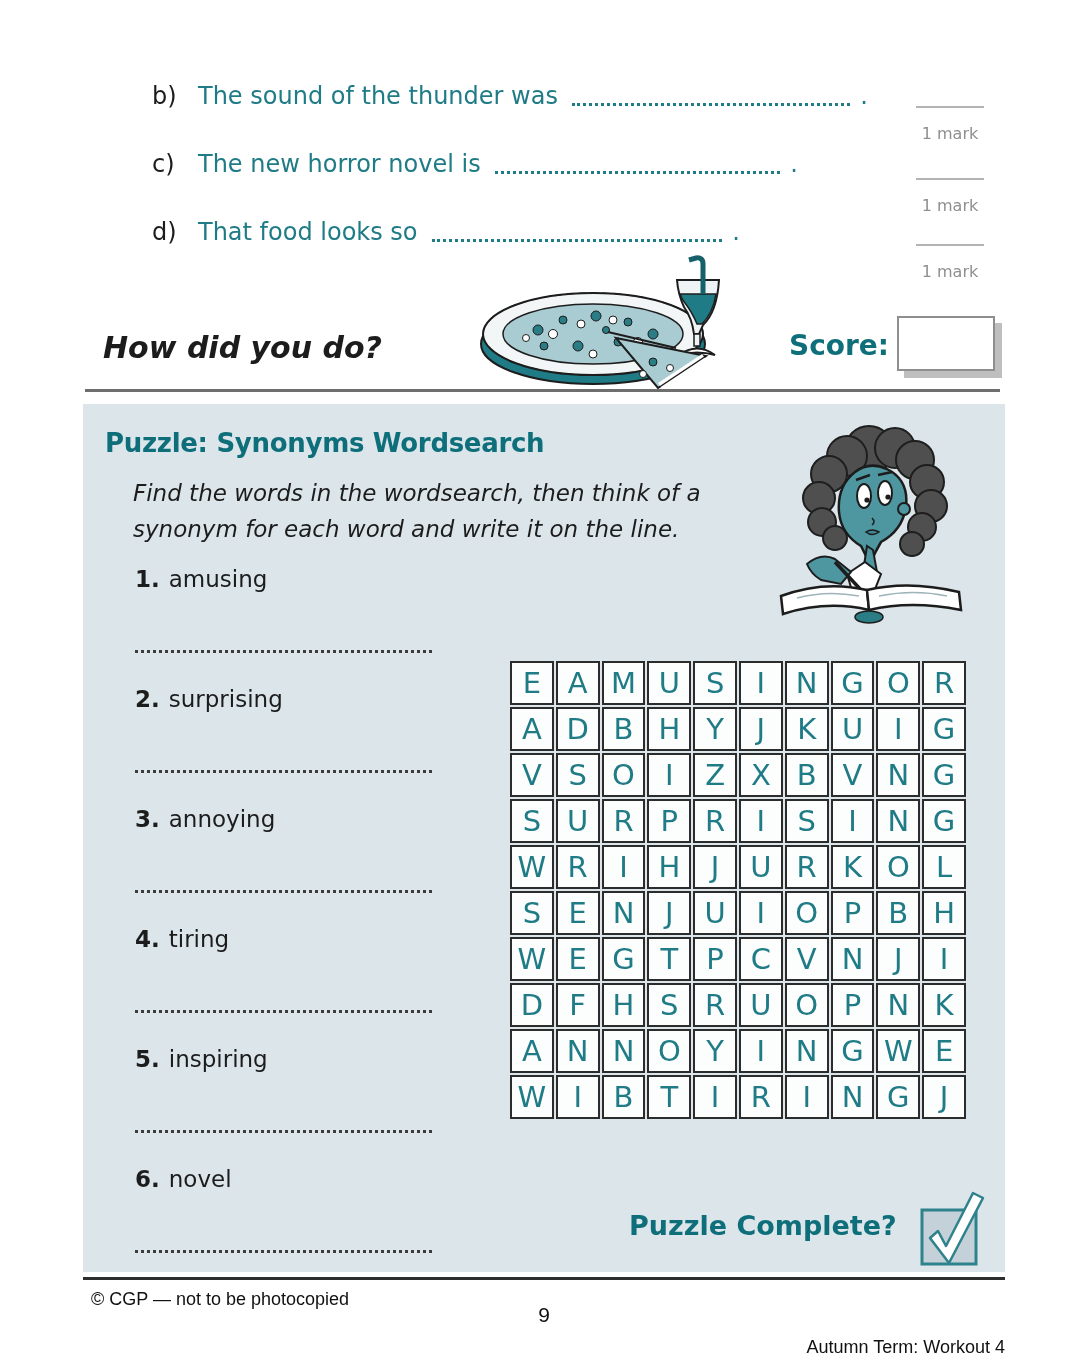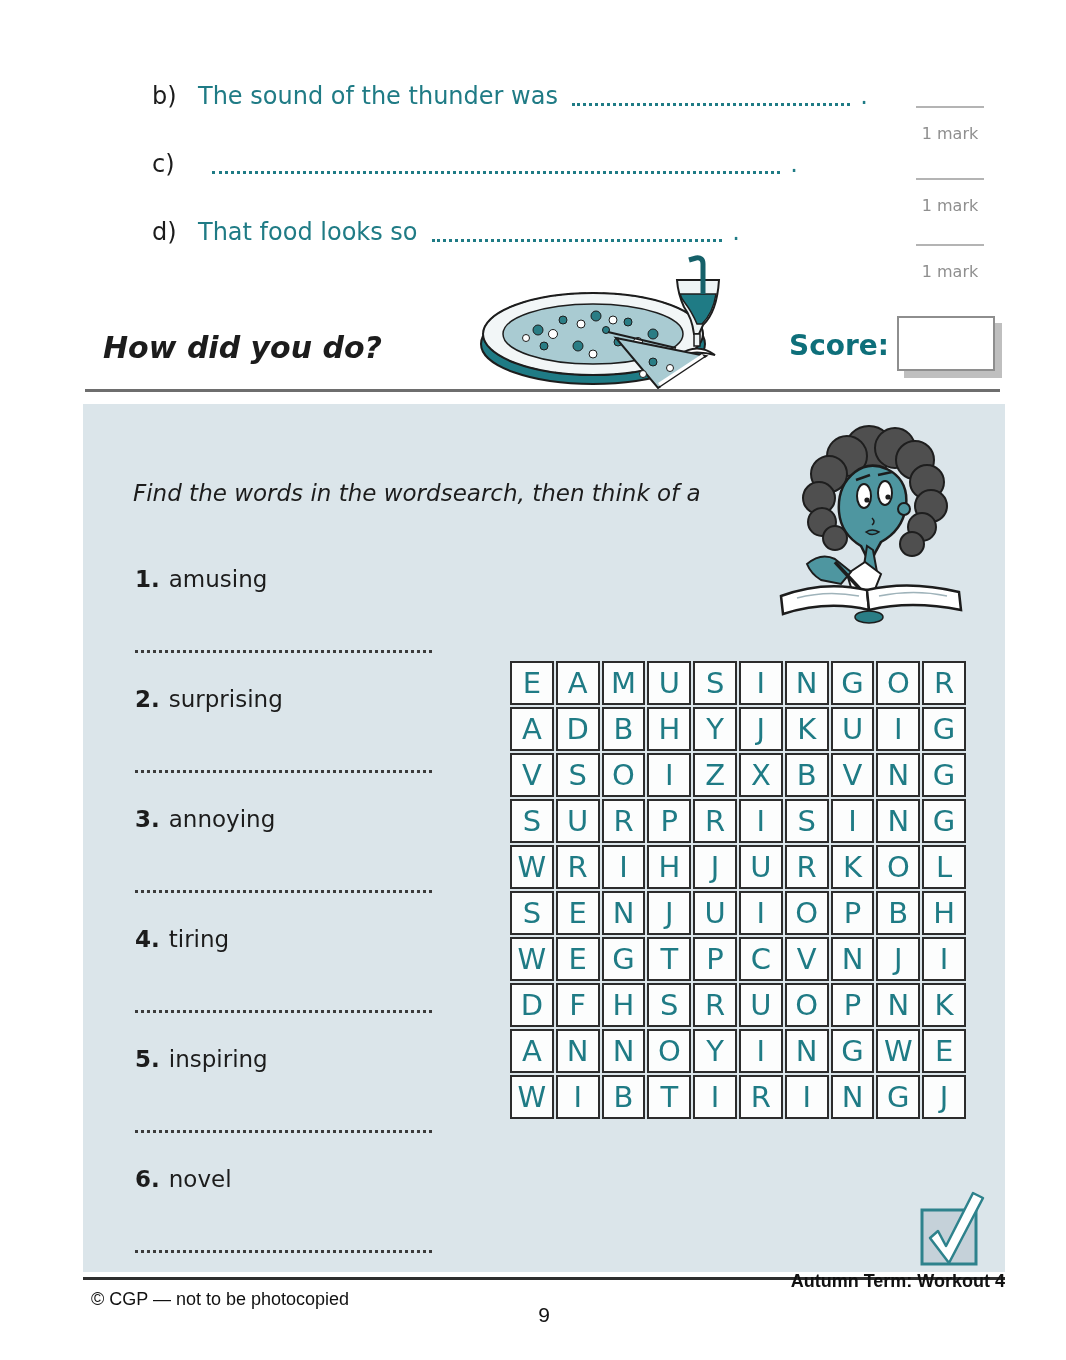--- a/index.html
+++ b/index.html
@@ -55,38 +55,39 @@
              align-items:center; justify-content:center; font-size:29px; color:var(--teal); }
 
   .complete-label { position:absolute; left:546px; top:806px; font-size:27px; font-weight:bold;
                     color:var(--teal_dark); }
   .checkbox-svg { position:absolute; left:832px; top:784px; }
 
   
   .footer-line { position:absolute; left:83px; top:1277px; width:922px; border-top:3px solid #2e2e2e; }
   .footer-left  { position:absolute; left:91px;  top:1289px; font-size:18px; color:#111;
                   font-family:"Liberation Sans",sans-serif; }
-  .footer-right { position:absolute; right:61px; top:1271px; font-size:18px; color:#111;
-                  font-family:"Liberation Sans",sans-serif;font-weight:bold; }
+  .footer-right { position:absolute; right:61px; top:1337px; font-size:18px; color:#111;
+                  font-family:"Liberation Sans",sans-serif; }
   .page-num { position:absolute; left:83px; top:1303px; width:922px; text-align:center;
               font-size:21px; color:#111; font-family:"Liberation Sans",sans-serif; }
 </style>
 </head>
 <body>
 
 <div class="page">
 
   <div class="q-row q-0">
     <span class="q-label">b)</span>
     <span class="q-text">The sound of the thunder was</span>
     <span class="q-leader"></span>
     <span class="q-period">.</span>
   </div>
   <div class="q-row q-1">
     <span class="q-label">c)</span>
+    <span class="q-text">The new horror novel is</span>
     <span class="q-leader"></span>
     <span class="q-period">.</span>
   </div>
   <div class="q-row q-2">
     <span class="q-label">d)</span>
     <span class="q-text">That food looks so</span>
     <span class="q-leader"></span>
     <span class="q-period">.</span>
   </div>
 
@@ -141,21 +142,23 @@
     </g>
   </svg>
 
   <div class="how-did">How did you do?</div>
   <div class="score-label">Score:</div>
   <div class="score-box"></div>
 
   <div class="divider"></div>
 
   <div class="puzzle">
+    <div class="puzzle-title">Puzzle: Synonyms Wordsearch</div>
     <div class="instr instr-0">Find the words in the wordsearch, then think of a</div>
+    <div class="instr instr-1">synonym for each word and write it on the line.</div>
 
     <svg class="kid-svg" width="205" height="218" viewBox="0 0 205 218">
       <g fill="#4f4f4f" stroke="#1e1e1e" stroke-width="2">
         <circle cx="100" cy="38" r="24"></circle>
           <circle cx="126" cy="36" r="20"></circle>
           <circle cx="146" cy="48" r="19"></circle>
         <circle cx="158" cy="70" r="17"></circle>
           <circle cx="162" cy="94" r="16"></circle>
           <circle cx="153" cy="115" r="14"></circle>
         <circle cx="143" cy="132" r="12"></circle>
@@ -299,20 +302,21 @@
         <div class="ws-cell">B</div>
         <div class="ws-cell">T</div>
         <div class="ws-cell">I</div>
         <div class="ws-cell">R</div>
         <div class="ws-cell">I</div>
         <div class="ws-cell">N</div>
         <div class="ws-cell">G</div>
         <div class="ws-cell">J</div>
       </div>
 
+    <div class="complete-label">Puzzle Complete?</div>
 
     <svg class="checkbox-svg" width="74" height="80" viewBox="0 0 74 80">
       <rect x="7" y="22" width="54" height="54" fill="#c5d1d9" stroke="#2e828c" stroke-width="3"></rect>
       <path d="M15 50 L23 43 L31 58 L58 5 L68 10 L34 75 Z" fill="#ffffff" stroke="#2e828c" stroke-width="2.5" stroke-linejoin="round"></path>
     </svg>
   </div>
 
   <div class="footer-line"></div>
   <div class="footer-left">© CGP — not to be photocopied</div>
   <div class="footer-right">Autumn Term: Workout 4</div>

